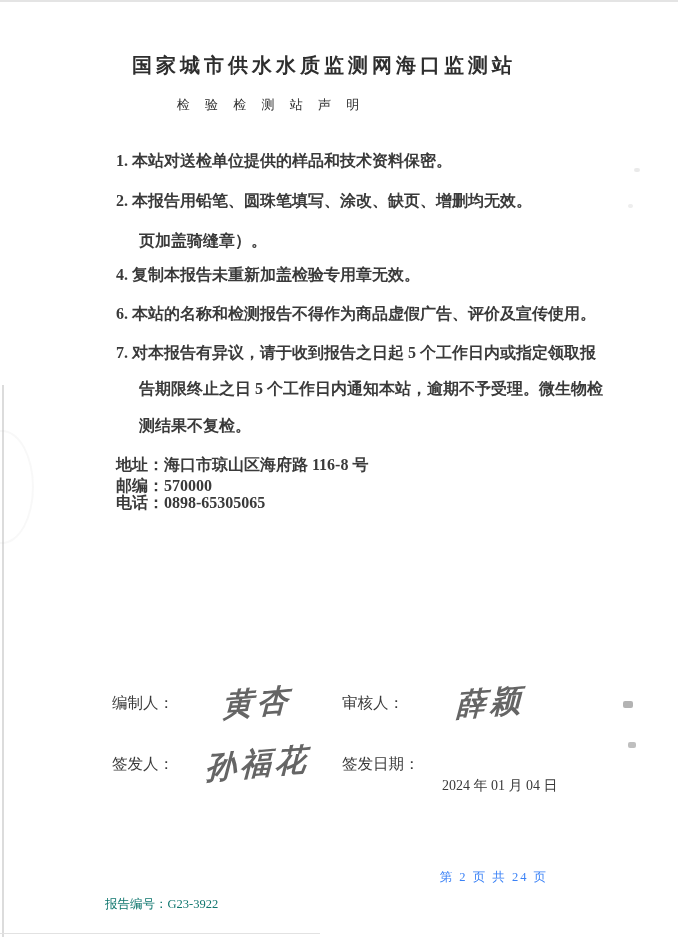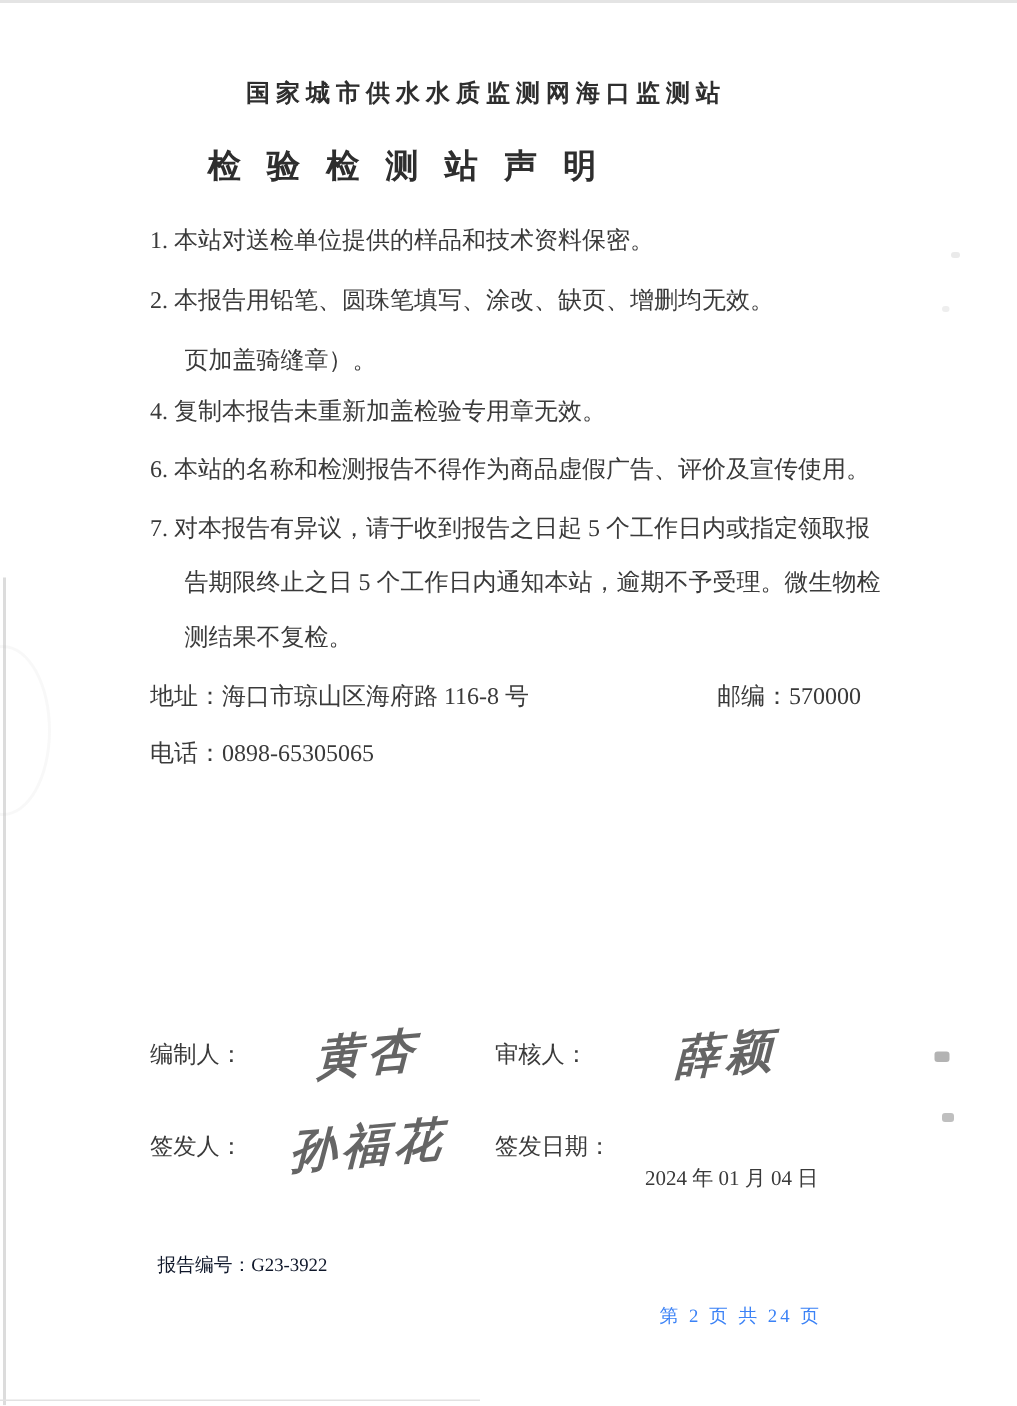--- a/index.html
+++ b/index.html
@@ -21,68 +21,68 @@
   .speck-a { left: 623px; top: 701px; width: 10px; height: 7px; opacity: .65; }
   .speck-b { left: 628px; top: 742px; width: 8px; height: 6px; opacity: .55; }
   .speck-c { left: 634px; top: 168px; width: 6px; height: 4px; opacity: .18; }
   .speck-d { left: 628px; top: 204px; width: 5px; height: 4px; opacity: .15; }
   .smudge { position: absolute; left: -30px; top: 430px; width: 60px; height: 110px;
             border: 2px solid #bdbdbd; border-radius: 50%; opacity: .10; }
 
   
   .doc-title {
     position: absolute; top: 52px; left: 0; width: 648px;
-    text-align: center; font-size: 16px; font-weight: bold;
+    text-align: center; font-size: 20px; font-weight: bold;
     letter-spacing: 4px; color: #2e2e2e;
   }
   .doc-subtitle {
     position: absolute; top: 96px; left: 0; width: 542px;
-    text-align: center; font-size: 22px; font-weight: bold;
+    text-align: center; font-size: 13px; font-weight: normal;
     letter-spacing: 6px; color: #2e2e2e;
   }
 
   
   .declaration {
-    position: absolute; top: 150px; left: 100px; width: 480px;
-    font-size: 16px; line-height: 21px; color: #3a3a3a;
+    position: absolute; top: 150px; left: 116px; width: 480px;
+    font-size: 16px; line-height: 21px; color: #3a3a3a; font-weight: bold;
   }
   .decl-line { height: 21px; white-space: nowrap; }
   .indent-1 { padding-left: 23px; }
   .mb-19 { margin-bottom: 19px; }
   .mb-18 { margin-bottom: 18px; }
-  .mb-17 { margin-bottom: 17px; }
+  .mb-17 { margin-bottom: 17px; flex-direction: column; }
   .mb-16 { margin-bottom: 16px; }
   .mb-15 { margin-bottom: 15px; }
   .mb-13 { margin-bottom: 13px; }
 
   .contact-row { display: flex; justify-content: space-between; width: 474px; height: 21px; white-space: nowrap; }
 
   
   .signatures { position: absolute; top: 672px; left: 100px; width: 475px; }
   .sig-row { display: flex; align-items: center; height: 62px; }
   .sig-row + .sig-row { margin-top: 2px; height: 56px; }
   .sig-label { font-size: 15.5px; color: #3a3a3a; white-space: nowrap; }
-  .sig-label.first { width: 70px; }
+  .sig-label.first { margin-left: 12px; width: 70px; }
   .sig-label.date-label { width: 86px; }
   .sig-slot { width: 150px; text-align: center; }
   .sig-slot.wide { flex: 1; text-align: center; }
   .signature {
     display: inline-block;
     font-size: 31px; color: #4b4b4b;
     font-style: italic; font-weight: bold;
     transform: rotate(-5deg) skewX(-6deg);
     letter-spacing: 4px;
     opacity: .85;
     white-space: nowrap;
   }
   .sig-gap { width: 10px; }
   .issue-date { font-size: 14px; color: #3a3a3a; margin-left: 14px; white-space: nowrap; margin-top: 43px; }
 
   
-  .footer-left  { position: absolute; left: 105px; top: 835px; font-size: 12.5px; color: #0f172a; white-space: nowrap; }
+  .footer-left  { position: absolute; left: 105px; top: 896px; font-size: 12.5px; color: #0f766e; white-space: nowrap; }
   .footer-right { position: absolute; right: 130px; top: 869px; font-size: 12.5px; color: #3b82f6; letter-spacing: 2px; white-space: nowrap; }
 </style>
 </head>
 <body>
 
 <div class="page">
 
   <div class="scan-top-edge"></div>
   <div class="scan-left-edge"></div>
   <div class="scan-bottom-edge"></div>

